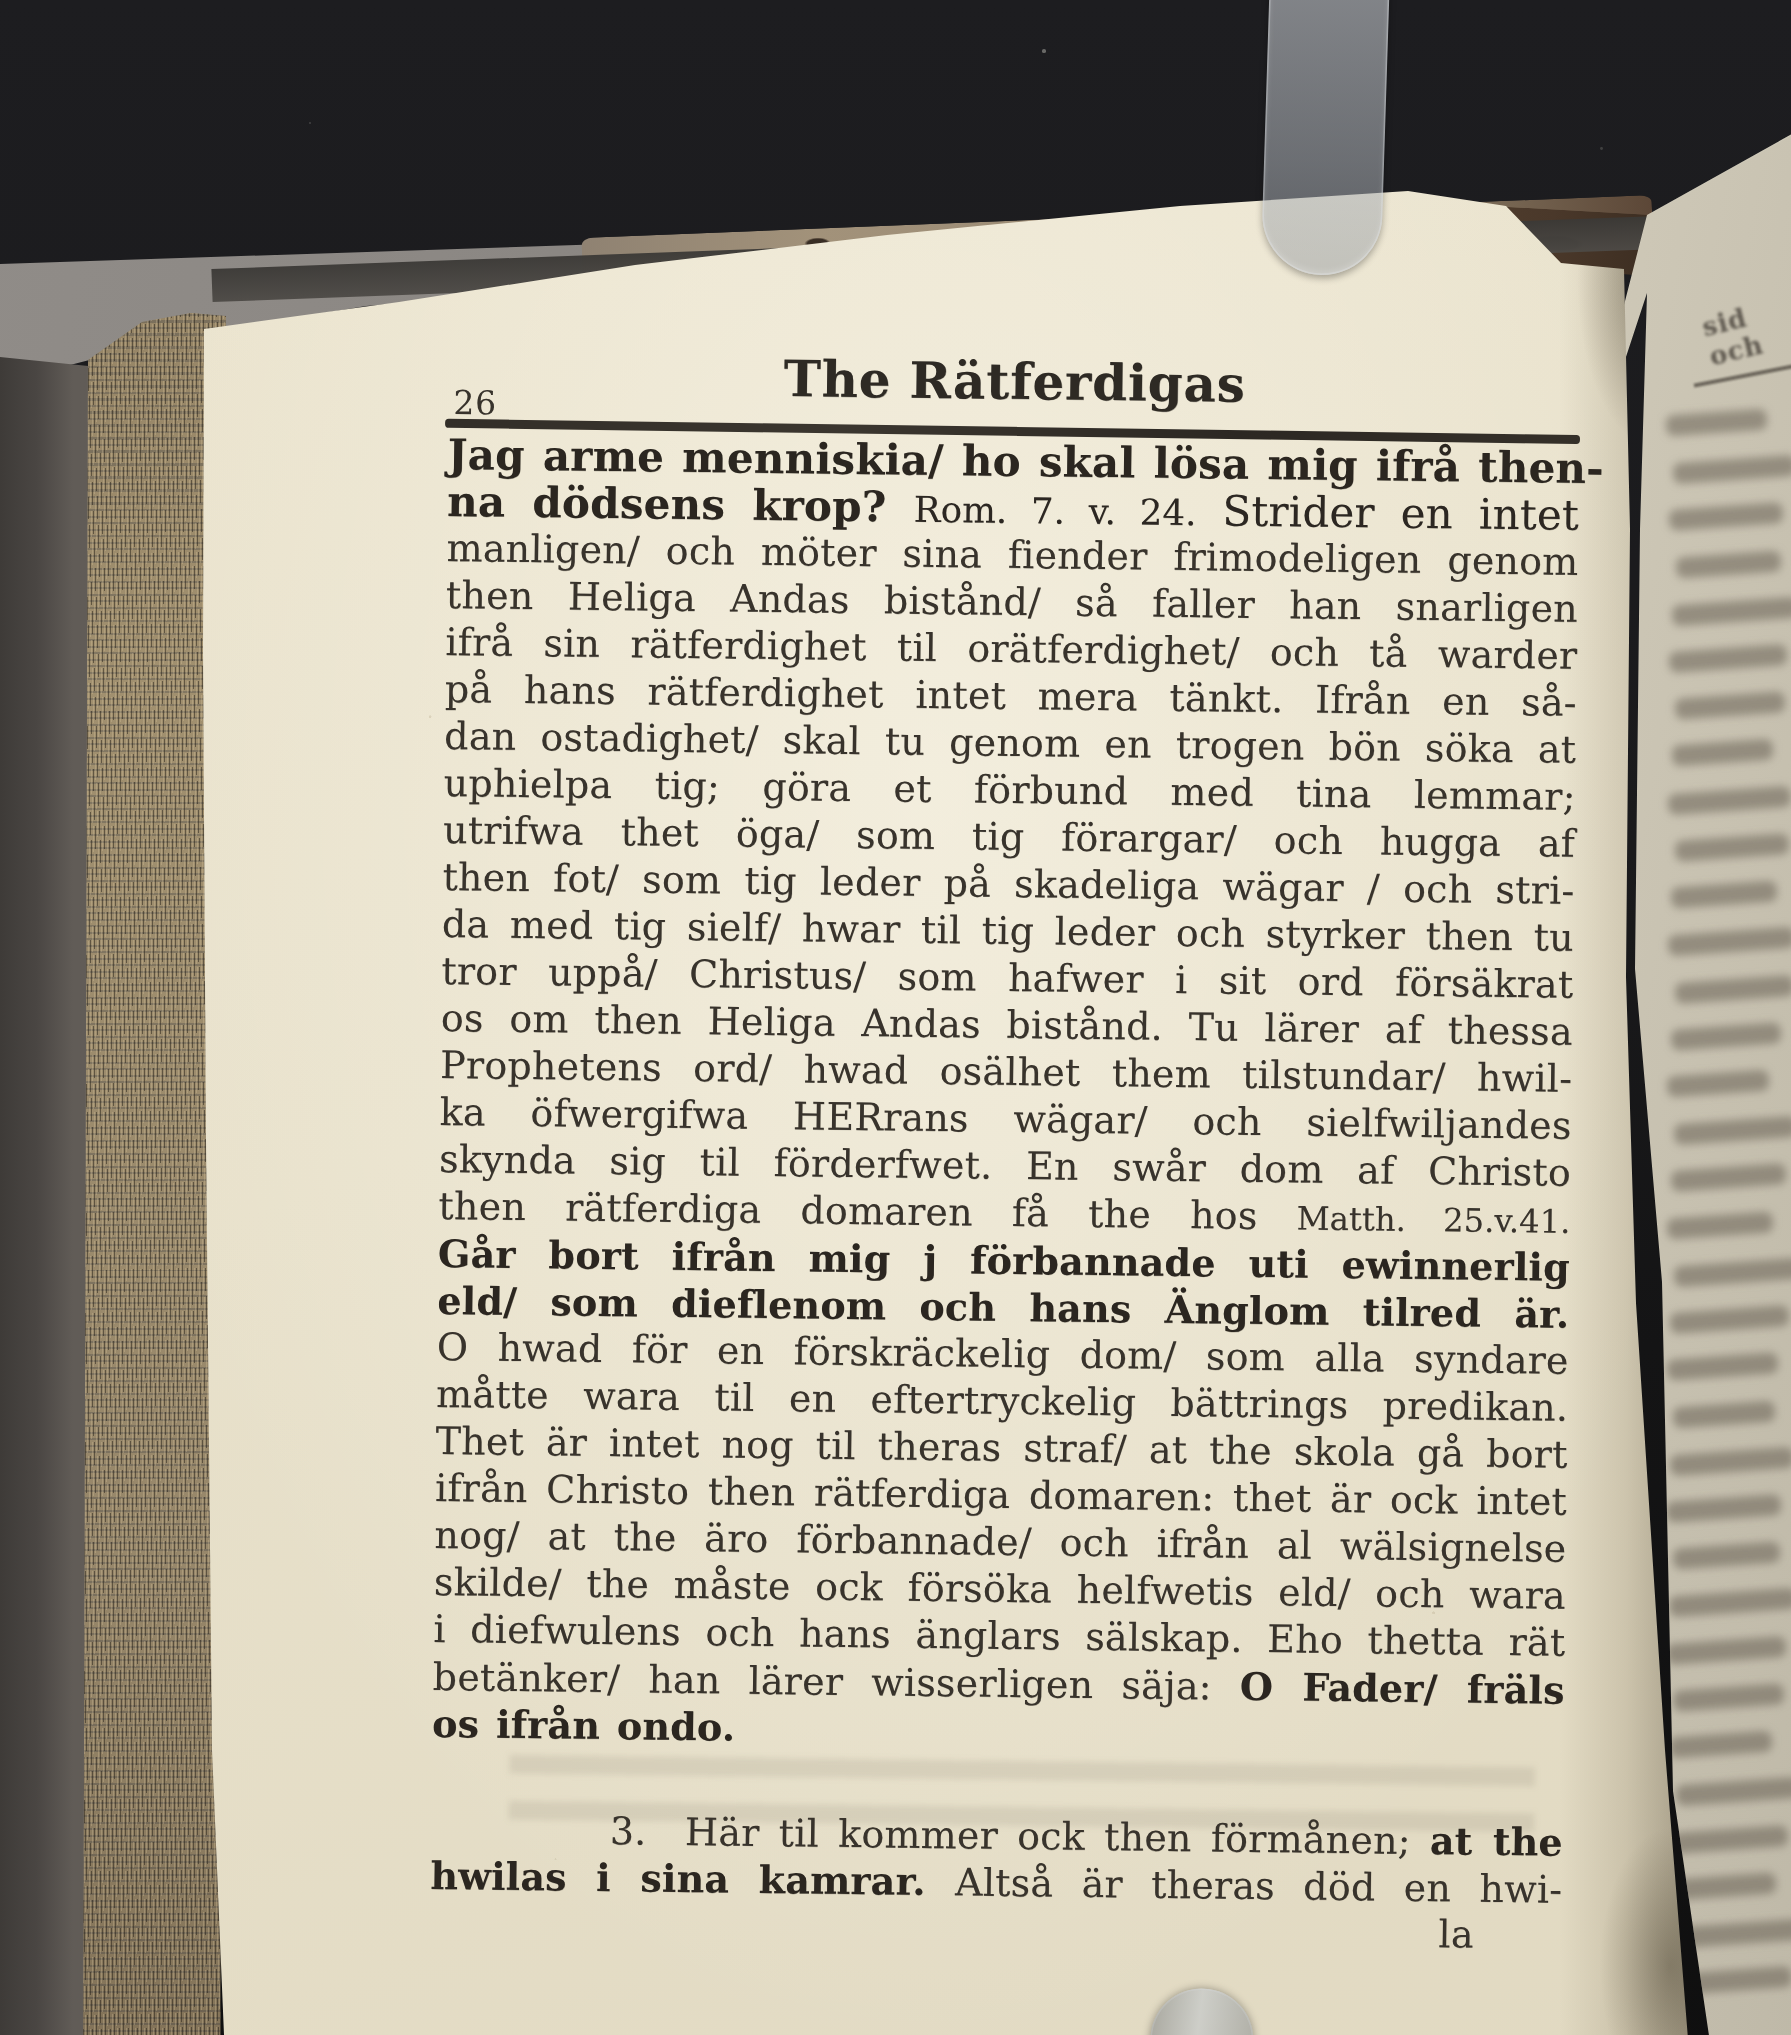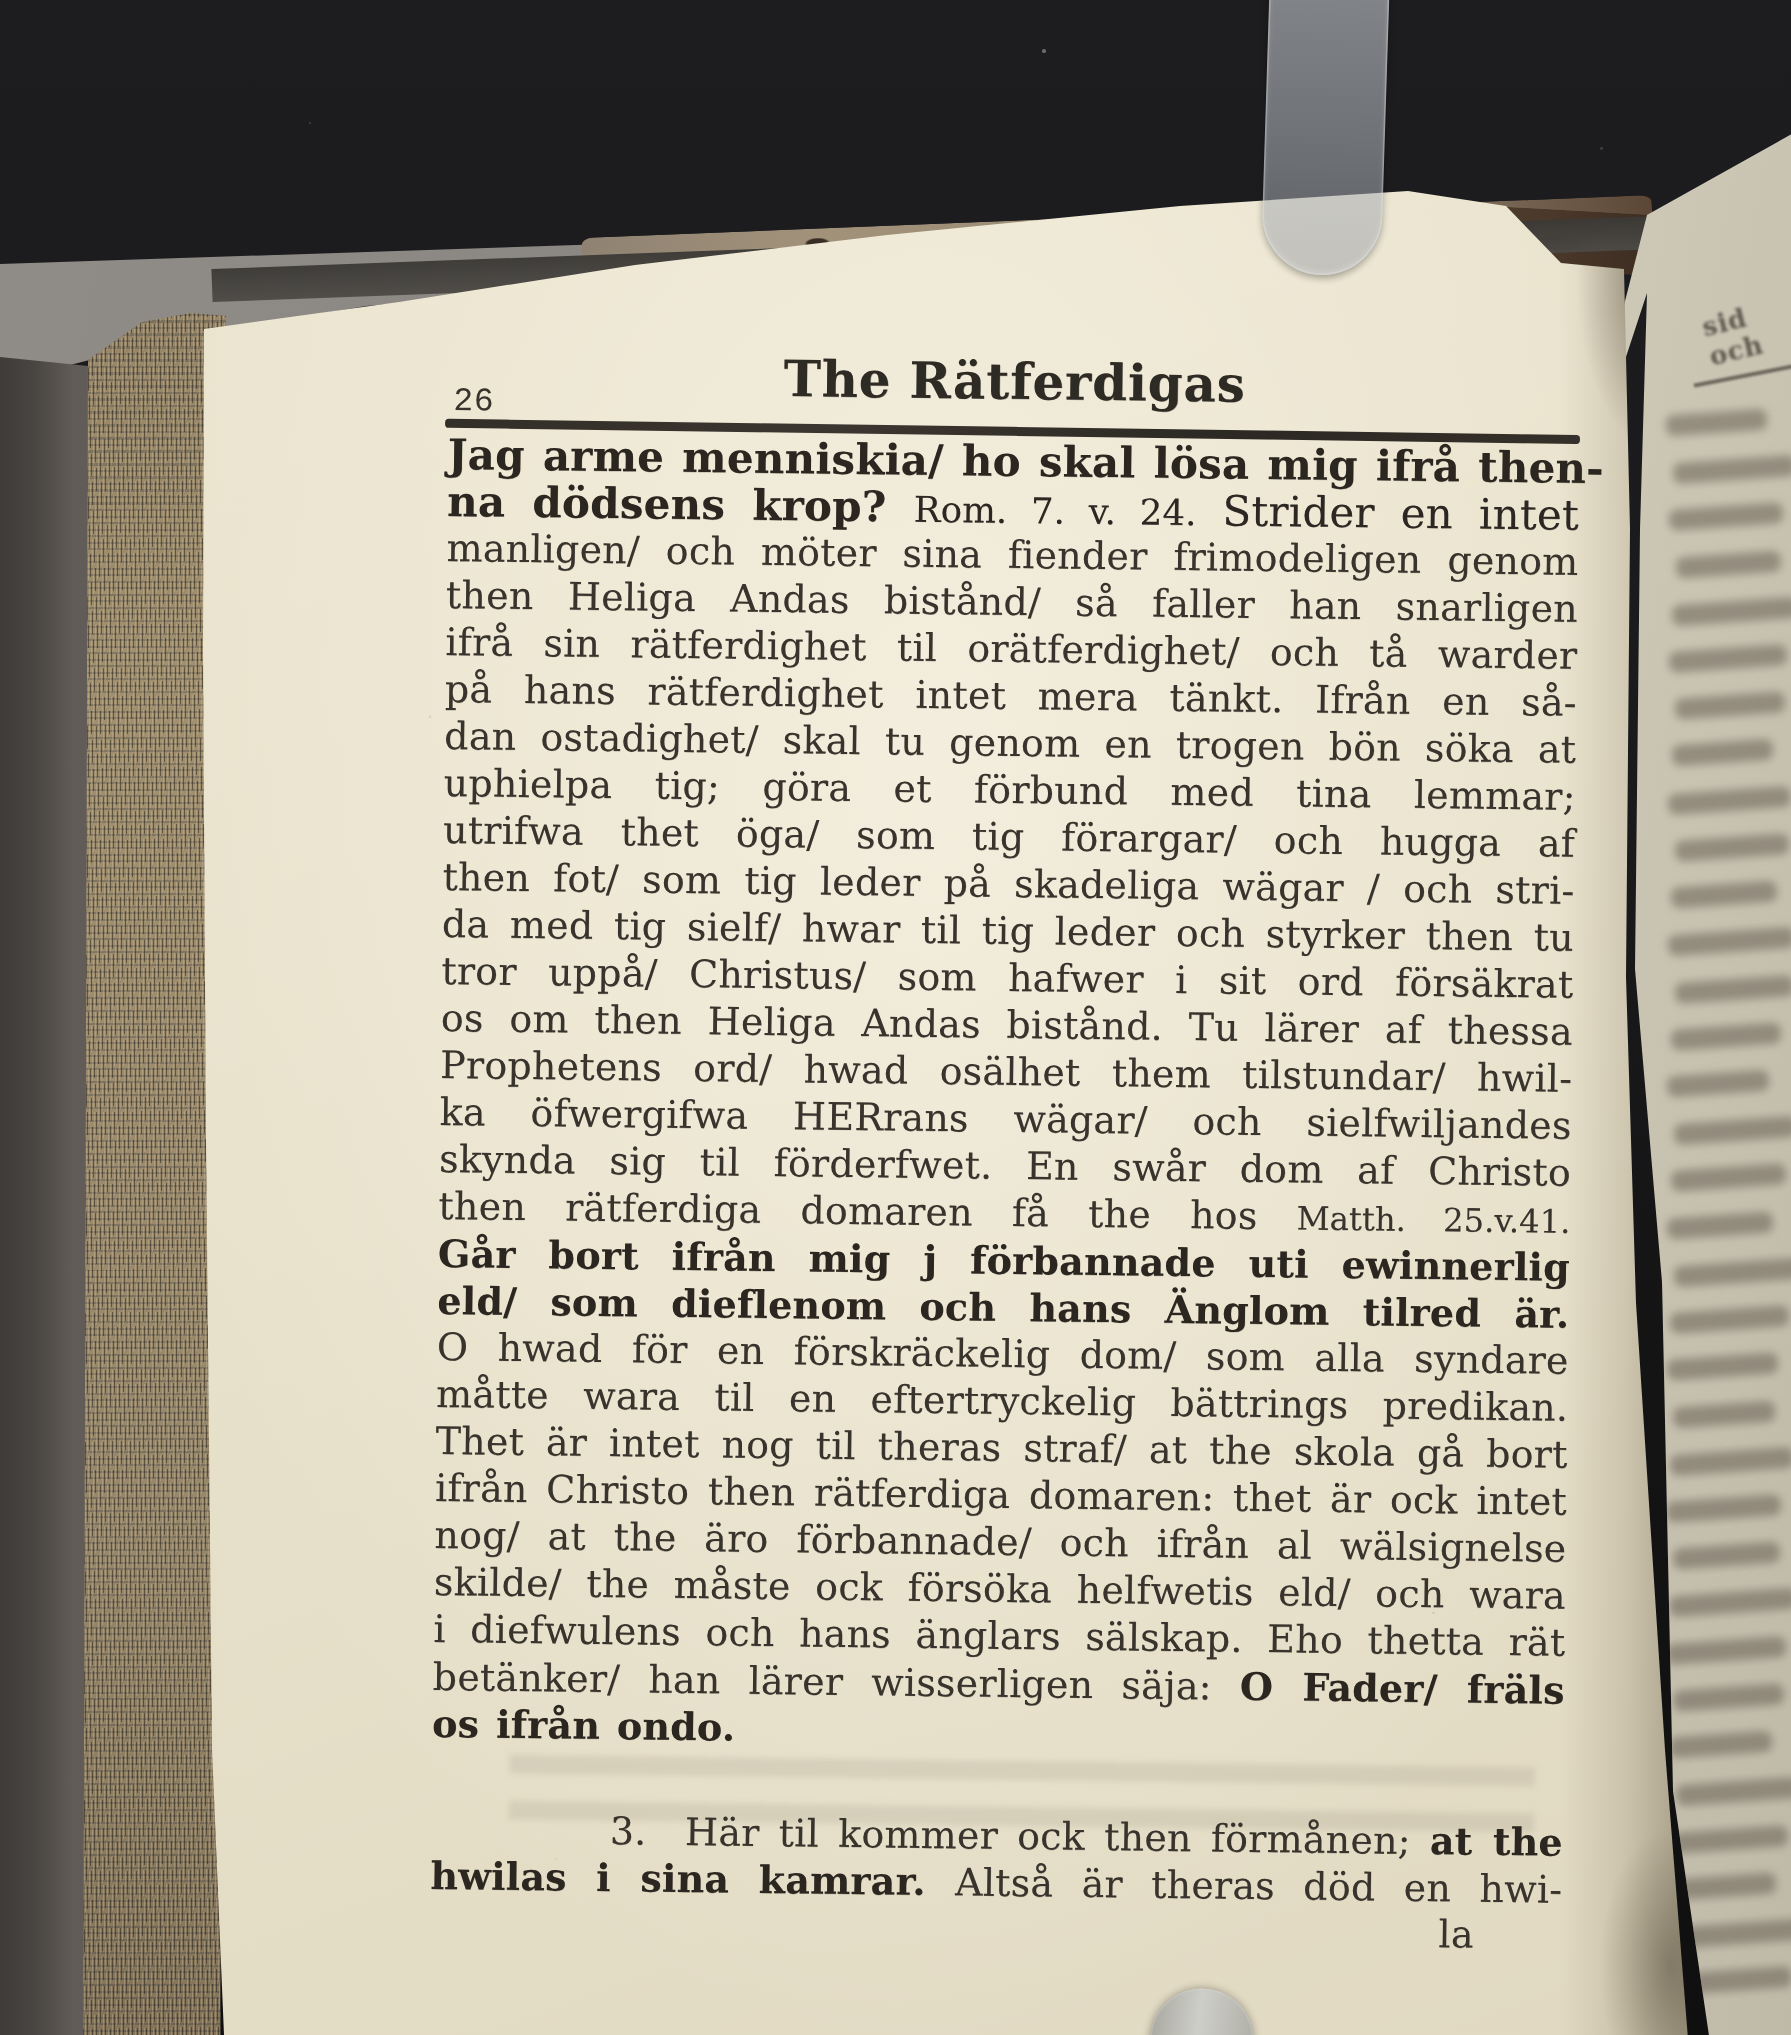--- a/index.html
+++ b/index.html
@@ -87,21 +87,21 @@
     background:radial-gradient(60% 55% at 78% 26%,rgba(48,40,24,.45),transparent 75%);}
   .gutter-dark-bot{position:absolute;left:1563px;top:1750px;width:134px;height:309px;
     background:radial-gradient(70% 60% at 80% 70%,rgba(48,40,24,.35),transparent 75%);}
   .edge-vignette{position:absolute;inset:0;box-shadow:inset 0 0 77px rgba(118,98,58,.28);}
   .bleed{position:absolute;left:509px;top:1738px;width:1026px;height:88px;
     background:repeating-linear-gradient(0deg,rgba(100,92,78,.12) 0 19px,transparent 19px 46px);
     filter:blur(3.3px);transform:rotate(.7deg);}
   
   .textlayer{position:absolute;inset:0;transform:rotate(.7deg);transform-origin:448px 431px;
     color:#38332c;}
-  .pagenum{position:absolute;left:453px;top:383px;font-size:33px;letter-spacing:0.8px;font-family:Liberation Mono, monospace;}
+  .pagenum{position:absolute;left:453px;top:383px;font-size:33px;letter-spacing:0.8px;}
   .title{position:absolute;left:448px;top:345px;width:1132px;text-align:center;
     font-size:50px;font-weight:bold;letter-spacing:0.8px;color:#2e2a24;
     text-shadow:0.4px 0.4px 0 rgba(46,42,36,.35);}
   .rule{position:absolute;left:445px;top:420px;width:1135px;height:8.5px;border-radius:3.7px;
     transform:rotate(.12deg);
     background:linear-gradient(90deg,#322e28 0%,#3b362f 35%,#2c2823 70%,#353029 100%);}
   .bodytext{position:absolute;left:448px;top:431px;width:1132px;
     font-size:38px;letter-spacing:0.2px;word-spacing:3.3px;
     text-shadow:0.2px 0.4px 0 rgba(40,35,28,.3);}
   .line{height:47px;line-height:47px;white-space:nowrap;

